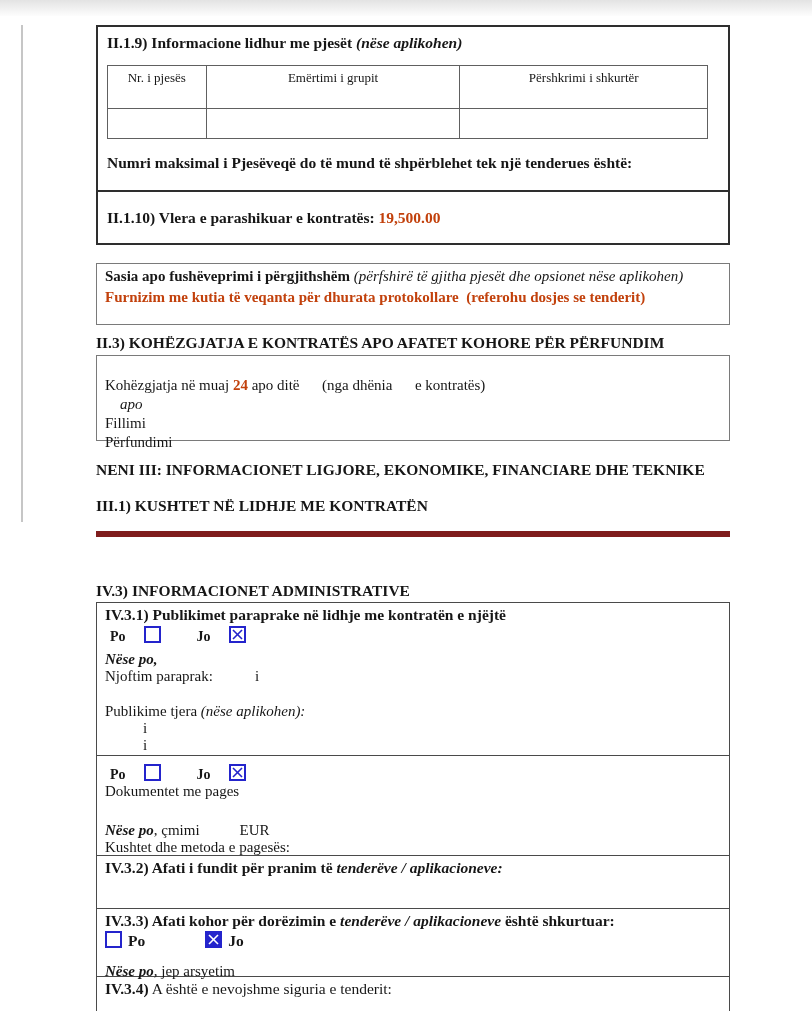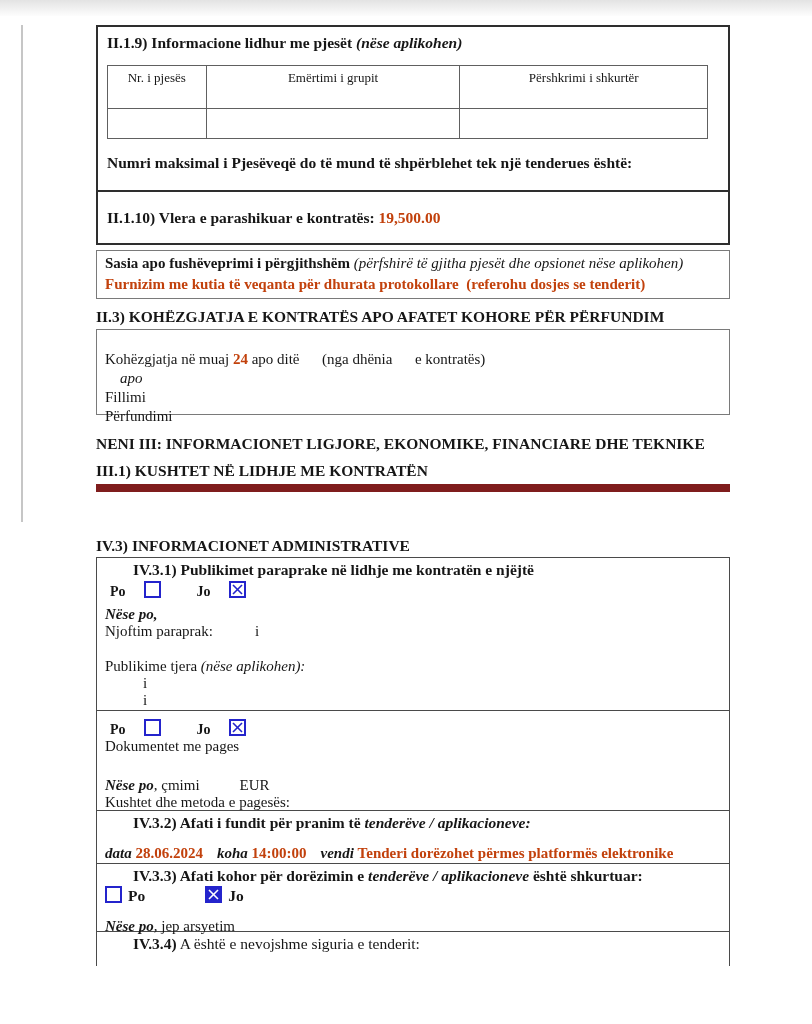--- a/index.html
+++ b/index.html
@@ -31,38 +31,38 @@
   table.parts th,table.parts td{border:1px solid #606060;font-weight:normal;
     font-size:13px;text-align:center;vertical-align:top;padding:3px 4px;}
   table.parts th{height:36px;}
   table.parts td{height:23px;}
   .col-nr{width:92px;}.col-em{width:253px;}.col-pe{width:246px;}
   .maxparts{margin-top:15px;font-size:15.5px;}
 
   
   .box-thin{border:1px solid #7a7a7a;padding:2px 8px;box-sizing:border-box;}
   .mt-ii2h{margin-top:14px;}
-  .mt-ii2b{margin-top:5px;height:49px;line-height:21px;}
+  .mt-ii2b{margin-top:18px;height:62px;line-height:21px;}
   .mt-ii3h{margin-top:9px;}
   .mt-ii3b{margin-top:3px;height:86px;line-height:19px;padding-top:20px;}
   .mt-neni{margin-top:20px;}
-  .mt-iii1{margin-top:9px;border-bottom:8px solid #7f1d1d;padding-bottom:4px;}
+  .mt-iii1{margin-top:18px;border-bottom:6px solid #7f1d1d;padding-bottom:16px;}
   .mt-iv3{margin-top:45px;}
 
   .apo-line{margin-left:15px;}
 
   
   .box4{margin-top:2px;border:1px solid #4a4a4a;border-bottom:none;}
   .row{padding:3px 8px;box-sizing:border-box;border-bottom:1px solid #4a4a4a;}
   .row.last{border-bottom:none;height:34px;}
   .r1{height:153px;}
   .r2{height:100px;padding-top:6px;}
   .r3{height:53px;}
   .r4{height:68px;}
-  .rowtitle{font-weight:bold;font-size:15.5px;line-height:18px;margin-left:28px;}
+  .rowtitle{font-weight:bold;font-size:15.5px;line-height:18px;}
 
   .pojo{margin-top:2px;padding-left:5px;font-weight:bold;font-size:14px;}
   .spacer18{height:18px;}
   .spacer22{height:22px;}
   .spacer12{height:12px;}
   .spacer14{height:14px;}
   .gap42{margin-left:42px;}
   .gap40{margin-left:40px;}
   .ind38{margin-left:38px;}
   .mt6{margin-top:6px;}
@@ -161,21 +161,20 @@
       </div>
       <div>Dokumentet me pages</div>
       <div class="spacer22"></div>
       <div><span class="bi">Nëse po</span><span>, çmimi</span><span class="gap40">EUR</span></div>
       <div>Kushtet dhe metoda e pagesës:</div>
     </div>
 
     <div class="row r3">
       <div class="rowtitle"><span>IV.3.2) Afati i fundit për pranim të </span><span class="i">tenderëve / aplikacioneve:</span></div>
       <div class="spacer12"></div>
-      <div class="datarow"><span class="bi">data </span><span class="blue">28.06.2024</span><span class="sep"></span><span class="bi">koha </span><span class="blue">14:00:00</span><span class="sep"></span><span class="bi">vendi </span><span class="blue">Tenderi dorëzohet përmes platformës elektronike</span></div>
     </div>
 
     <div class="row r4">
       <div class="rowtitle"><span>IV.3.3) Afati kohor për dorëzimin e </span><span class="i">tenderëve / aplikacioneve</span><span> është shkurtuar:</span></div>
       <div class="b" style="font-size:15.5px;margin-top:1px;">
         <span class="cb cb-first"></span><span>Po</span><span class="cb filled cb-first ml60 checked"><svg viewBox="0 0 13 13">
               <line x1="2" y1="2" x2="11" y2="11"></line>
               <line x1="11" y1="2" x2="2" y2="11"></line>
             </svg></span><span>Jo</span>
       </div>

